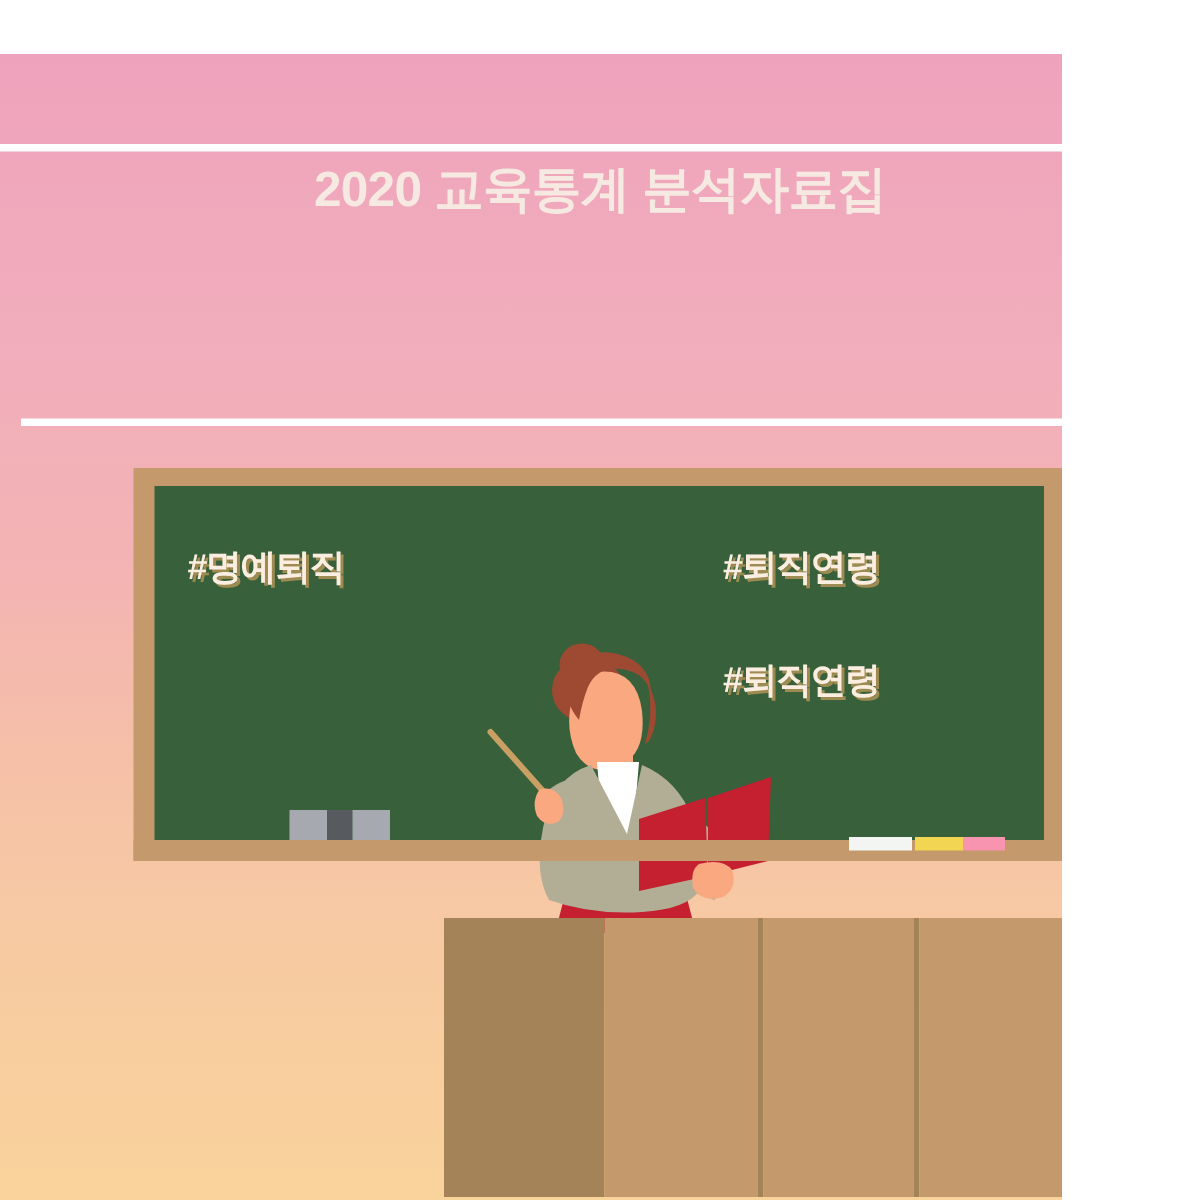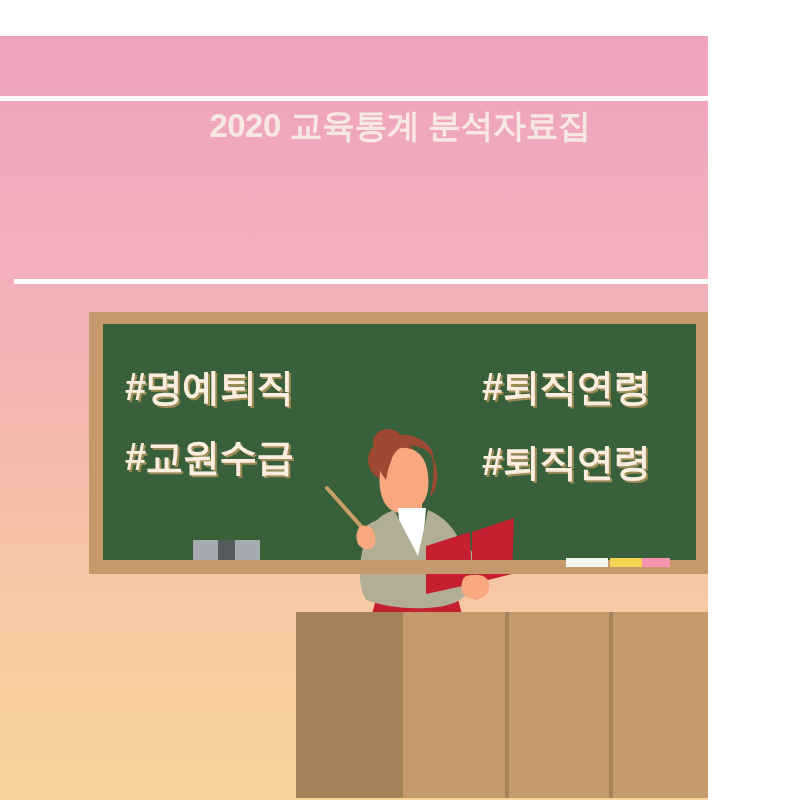--- a/index.html
+++ b/index.html
@@ -63,21 +63,21 @@
     background:#38603A;
   }
   .board-ledge {
     position:absolute; left:89px; top:524px;
     width:621px; height:14px; background:#C49A6C;
   }
 
   
   .tag {
     position:absolute;
-    font-size:38px; font-weight:bold; color:#FBEEE0;
+    font-size:24px; font-weight:bold; color:#FBEEE0;
     letter-spacing:-1px; white-space:nowrap;
     text-shadow:2px 2px 0 rgba(240,175,100,.55);
     font-family:"Liberation Sans", sans-serif;
   }
   .tag-tl { left:125px; top:326px; }
   .tag-tr { left:482px; top:326px; }
   .tag-bl { left:125px; top:396px; }
   .tag-br { left:482px; top:401px; }
 
   
@@ -126,21 +126,20 @@
   </div>
 
   <div class="divider-bottom"></div>
 
   <div class="board-frame">
     <div class="board-surface"></div>
   </div>
 
   <div class="tag tag-tl">#명예퇴직</div>
   <div class="tag tag-tr">#퇴직연령</div>
-  <div class="tag tag-bl">#교원수급</div>
   <div class="tag tag-br">#퇴직연령</div>
 
   <svg class="teacher" viewBox="0 0 240 200">
 
     <line x1="7" y1="62" x2="55" y2="116" stroke="#C9A063" stroke-width="4" stroke-linecap="round"></line>
 
     <ellipse cx="72" cy="34" rx="24" ry="22" fill="#9E4A33"></ellipse>
     <ellipse cx="68" cy="17" rx="15" ry="14" fill="#9E4A33"></ellipse>
 
     <path d="M78 22 q26 -3 30 26 q3 28 -14 36 q-20 9 -30 -8 q-8 -18 -2 -38 z" fill="#F9A880"></path>

